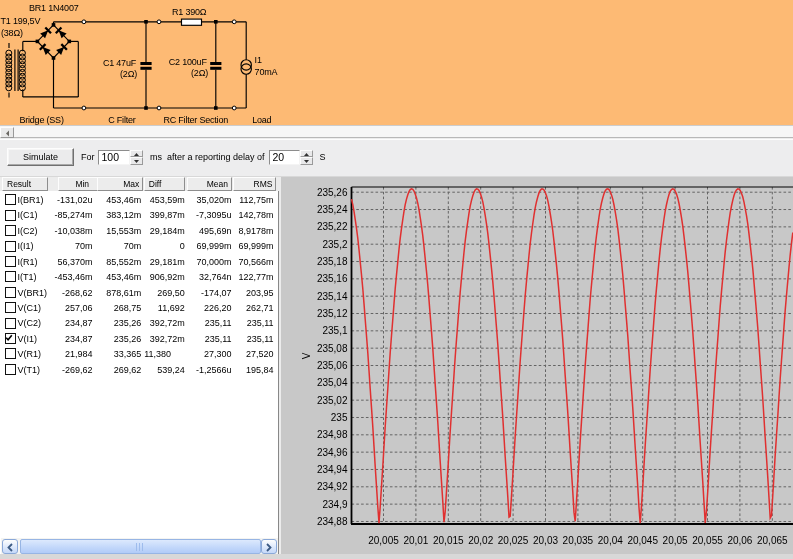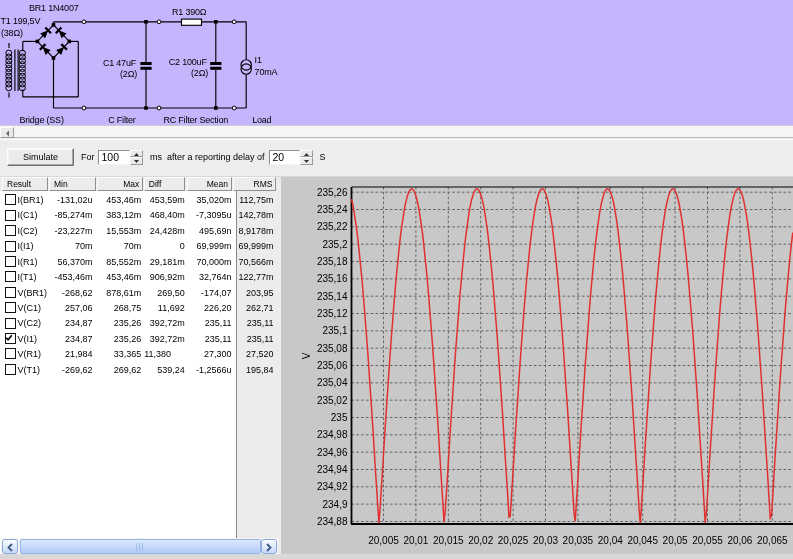--- a/index.html
+++ b/index.html
@@ -1,32 +1,32 @@
 <!DOCTYPE html>
 <html><head><meta charset="utf-8">
 <style>
 * { margin:0; padding:0; box-sizing:border-box; }
 html,body { width:793px; height:559px; overflow:hidden; }
 body { font-family:"Liberation Sans", sans-serif; -webkit-font-smoothing:antialiased; background:#ececec; position:relative; }
-#schem { position:absolute; left:0; top:0; width:793px; height:125px; background:#c4b5fd; }
+#schem { position:absolute; left:0; top:0; width:793px; height:125px; background:#fdba74; }
 #topsb { position:absolute; left:0; top:125px; width:793px; height:13px; background:#f6f6f6; border-top:1px solid #cccccc; border-bottom:1px solid #b8b8b8; }
 #topsb .btn { position:absolute; left:0px; top:1px; width:14px; height:11px; background:#e9e9e9; border:1px solid #999999; border-top-color:#fdfdfd; border-left-color:#fdfdfd; }
 #topsb .btn svg { display:block; margin:2px auto 0; }
 #toolbar { position:absolute; left:0; top:139px; width:793px; height:38px; background:#ededee; border-top:1px solid #fdfdfd; border-bottom:1px solid #d8d8d8; }
 #simbtn { position:absolute; left:7px; top:7.5px; width:67px; height:18px; background:#ebebec;
   border:1px solid #707070; border-top-color:#fdfdfd; border-left-color:#fdfdfd;
   box-shadow:inset -1px -1px 0 #a9a9a9, inset 1px 1px 0 #f6f6f6;
   font-size:9px; text-align:center; line-height:16px; }
 .tlabel { position:absolute; top:12px; font-size:9px; white-space:pre; }
 .tinput { position:absolute; top:9.5px; height:15px; background:#fff; border:1px solid #8c8c8c; border-bottom-color:#f4f4f4; border-right-color:#f4f4f4; font-size:10.5px; padding-left:3px; line-height:13.5px; }
 .spin { position:absolute; top:9.5px; width:13px; height:15px; }
 .spin div { position:absolute; left:0; width:13px; height:7.5px; background:#e9e9ea; border:1px solid #9a9a9a; border-top-color:#fdfdfd; border-left-color:#fdfdfd; }
 .spin div.dn { top:7.5px; }
 .spin svg { position:absolute; left:3px; }
-#tblpanel { position:absolute; left:0; top:177px; width:237px; height:379px; background:#fff; border-right:1px solid #888888; }
+#tblpanel { position:absolute; left:0; top:177px; width:279px; height:379px; background:#fff; border-right:1px solid #888888; }
 #tbl { position:absolute; left:0; top:0; width:280px; height:360px; }
 #thead { position:absolute; left:0; top:0; width:280px; height:13.6px; background:#ececec; }
 .hc { position:absolute; top:0; height:13.6px; background:#ececec; font-size:8.5px; line-height:12.5px; padding:0 2.5px 0 4px;
   border:1px solid #8e8e8e; border-top-color:#fdfdfd; border-left-color:#fdfdfd; }
 .cb { position:absolute; width:11px; height:11px; background:#fff; border:1.6px solid #111; }
 .rl { position:absolute; font-size:9px; height:15px; line-height:15px; }
 .rv { position:absolute; font-size:9px; height:15px; line-height:15px; width:70px; text-align:right; }
 #lunasb { position:absolute; left:1px; top:361px; width:277px; height:17px; background:#f4f4f2; }
 .lbtn { position:absolute; top:0.5px; width:16px; height:15.5px; border:1px solid #8aa8d8; border-radius:3px;
   background:linear-gradient(#fdfefe,#d9e6fb 60%,#c5d8f9); }
@@ -161,45 +161,45 @@
       <svg style="top:10.5px;left:4px" width="5" height="3" viewBox="0 0 5 3">
         <path d="M0,0 L5,0 L2.5,3 Z" fill="#333"></path>
       </svg>
     </div>
   <div class="tlabel" style="left:319.5px">S</div>
 </div>
 <div id="tblpanel">
 <div id="tbl">
 <div id="thead">
 <div class="hc" style="left:2px;width:46.0px;text-align:left">Result</div>
-<div class="hc" style="left:49px;width:47.0px;text-align:left">Min</div>
+<div class="hc" style="left:58px;width:47.0px;text-align:center">Min</div>
 <div class="hc" style="left:97px;width:45.8px;text-align:right">Max</div>
 <div class="hc" style="left:143.8px;width:41.7px;text-align:left">Diff</div>
 <div class="hc" style="left:186.5px;width:45.0px;text-align:right">Mean</div>
 <div class="hc" style="left:232.5px;width:43.5px;text-align:right">RMS</div>
 </div>
 <div class="cb" style="left:4.5px;top:17.2px"></div>
 <div class="rl" style="left:17.5px;top:16.0px">I(BR1)</div>
 <div class="rv" style="left:22.5px;top:16.0px">-131,02u</div>
 <div class="rv" style="left:71.2px;top:16.0px">453,46m</div>
 <div class="rv" style="left:114.7px;top:16.0px">453,59m</div>
 <div class="rv" style="left:161.5px;top:16.0px">35,020m</div>
 <div class="rv" style="left:203.6px;top:16.0px">112,75m</div>
 <div class="cb" style="left:4.5px;top:32.6px"></div>
 <div class="rl" style="left:17.5px;top:31.4px">I(C1)</div>
 <div class="rv" style="left:22.5px;top:31.4px">-85,274m</div>
 <div class="rv" style="left:71.2px;top:31.4px">383,12m</div>
-<div class="rv" style="left:114.7px;top:31.4px">468,40m</div>
+<div class="rv" style="left:114.7px;top:31.4px">399,87m</div>
 <div class="rv" style="left:161.5px;top:31.4px">-7,3095u</div>
 <div class="rv" style="left:203.6px;top:31.4px">142,78m</div>
 <div class="cb" style="left:4.5px;top:48.0px"></div>
 <div class="rl" style="left:17.5px;top:46.8px">I(C2)</div>
-<div class="rv" style="left:22.5px;top:46.8px">-23,227m</div>
+<div class="rv" style="left:22.5px;top:46.8px">-10,038m</div>
 <div class="rv" style="left:71.2px;top:46.8px">15,553m</div>
-<div class="rv" style="left:114.7px;top:46.8px">24,428m</div>
+<div class="rv" style="left:114.7px;top:46.8px">29,184m</div>
 <div class="rv" style="left:161.5px;top:46.8px">495,69n</div>
 <div class="rv" style="left:203.6px;top:46.8px">8,9178m</div>
 <div class="cb" style="left:4.5px;top:63.5px"></div>
 <div class="rl" style="left:17.5px;top:62.3px">I(I1)</div>
 <div class="rv" style="left:22.5px;top:62.3px">70m</div>
 <div class="rv" style="left:71.2px;top:62.3px">70m</div>
 <div class="rv" style="left:114.7px;top:62.3px">0</div>
 <div class="rv" style="left:161.5px;top:62.3px">69,999m</div>
 <div class="rv" style="left:203.6px;top:62.3px">69,999m</div>
 <div class="cb" style="left:4.5px;top:78.9px"></div>

